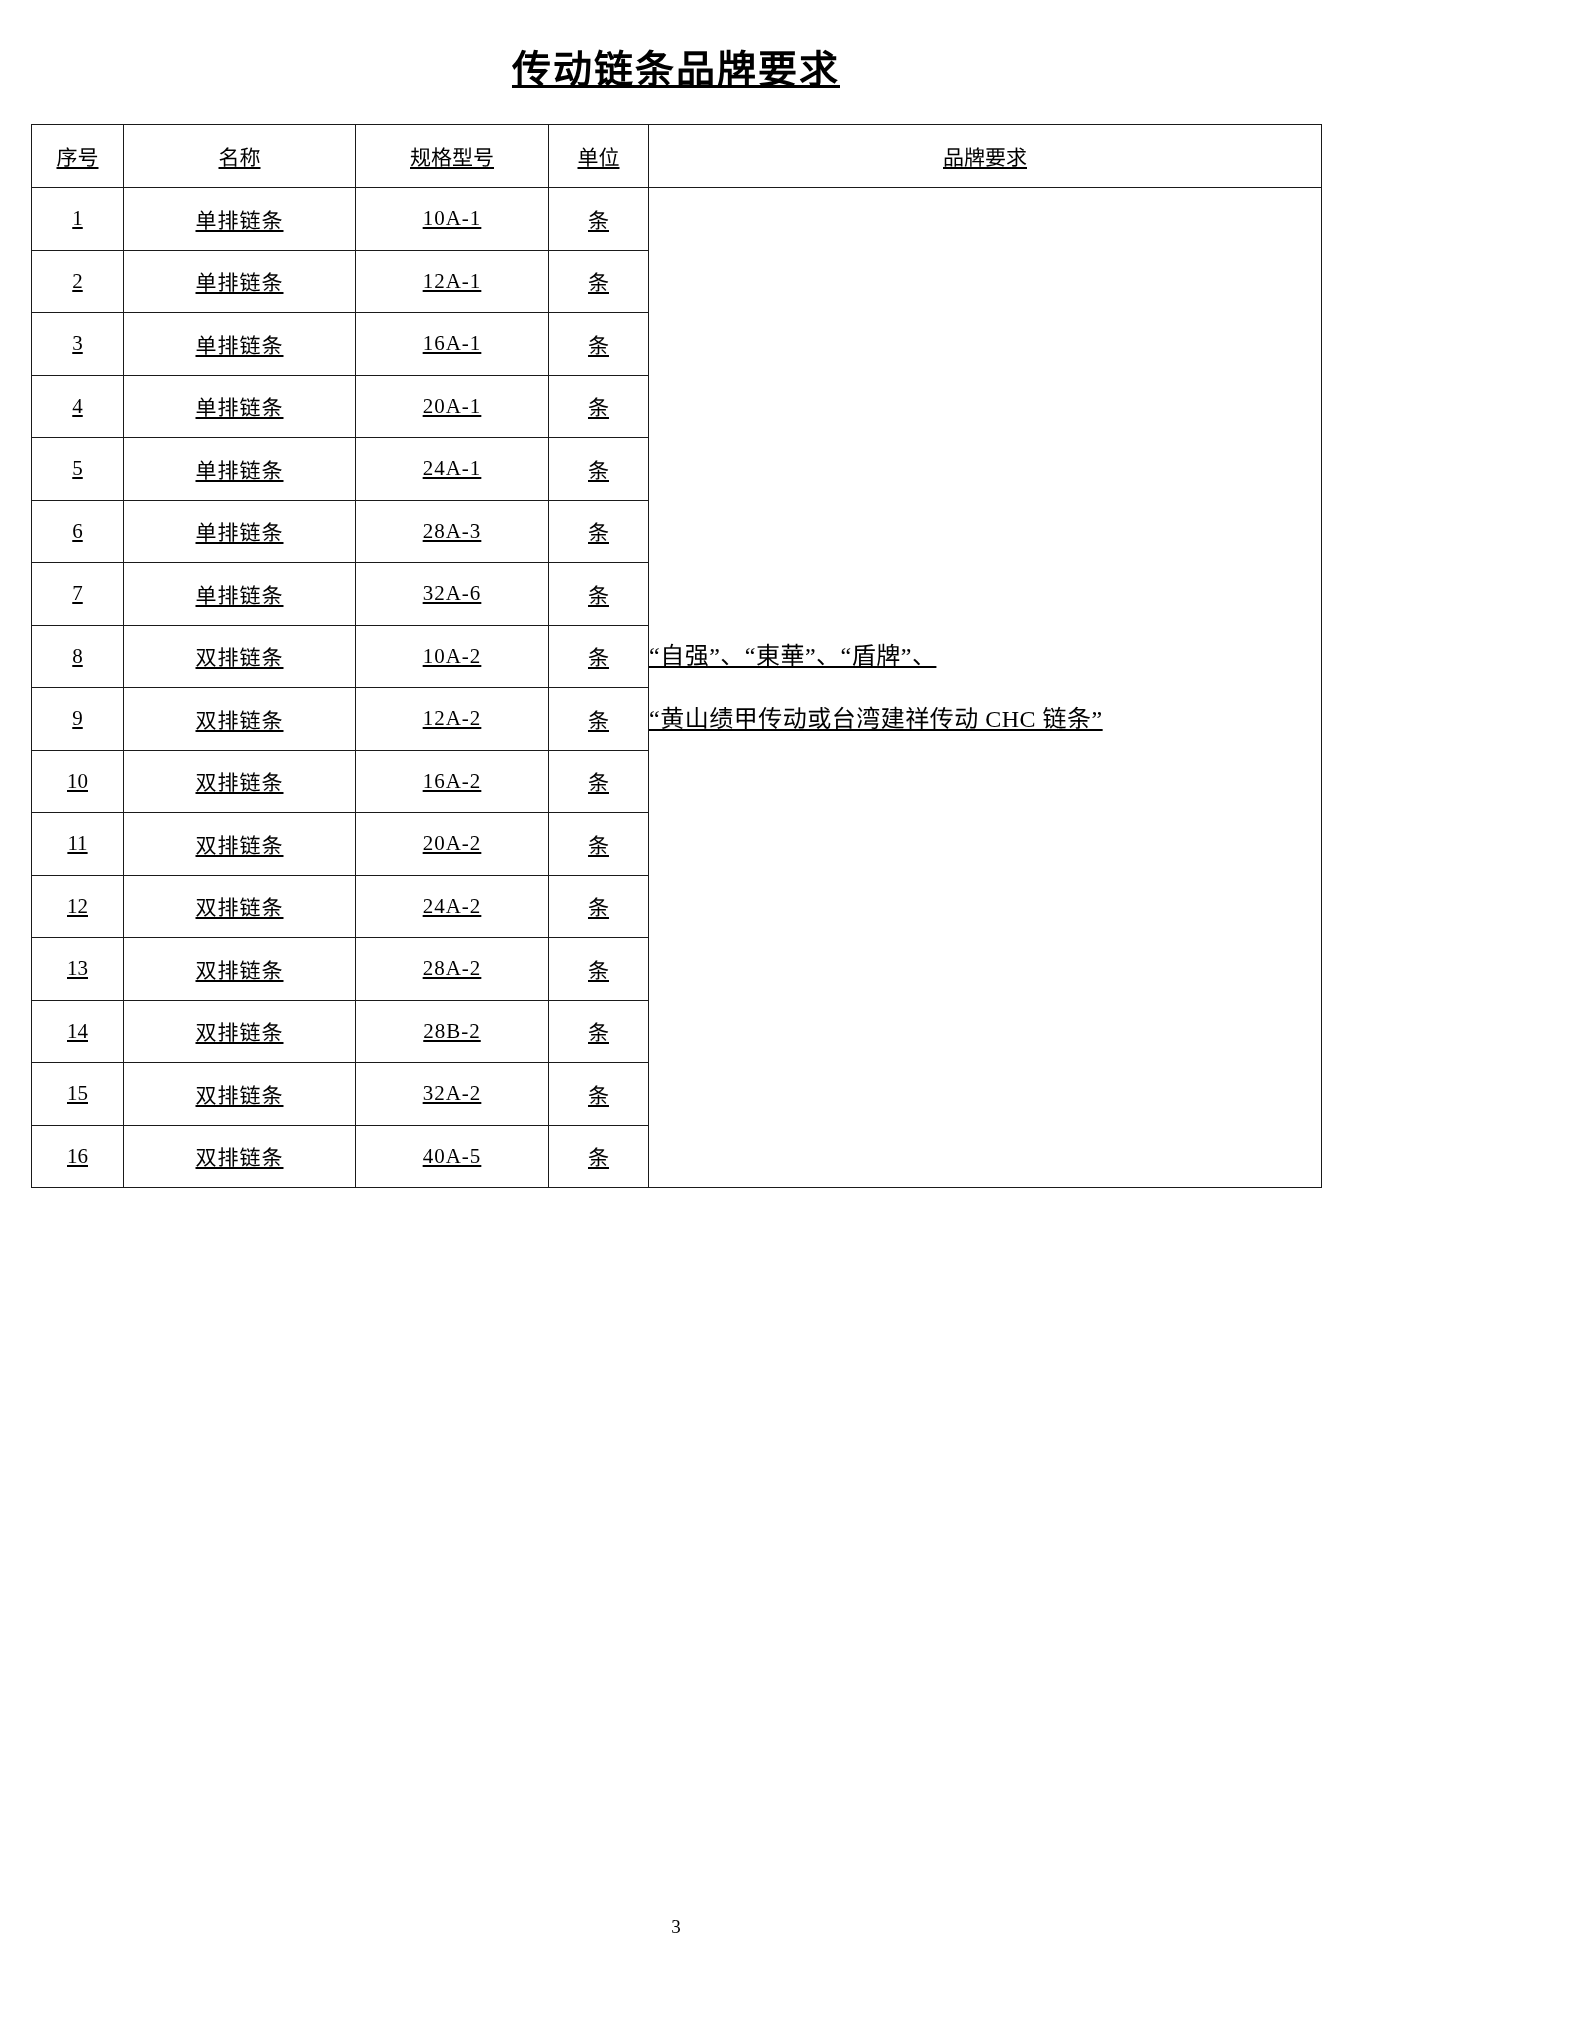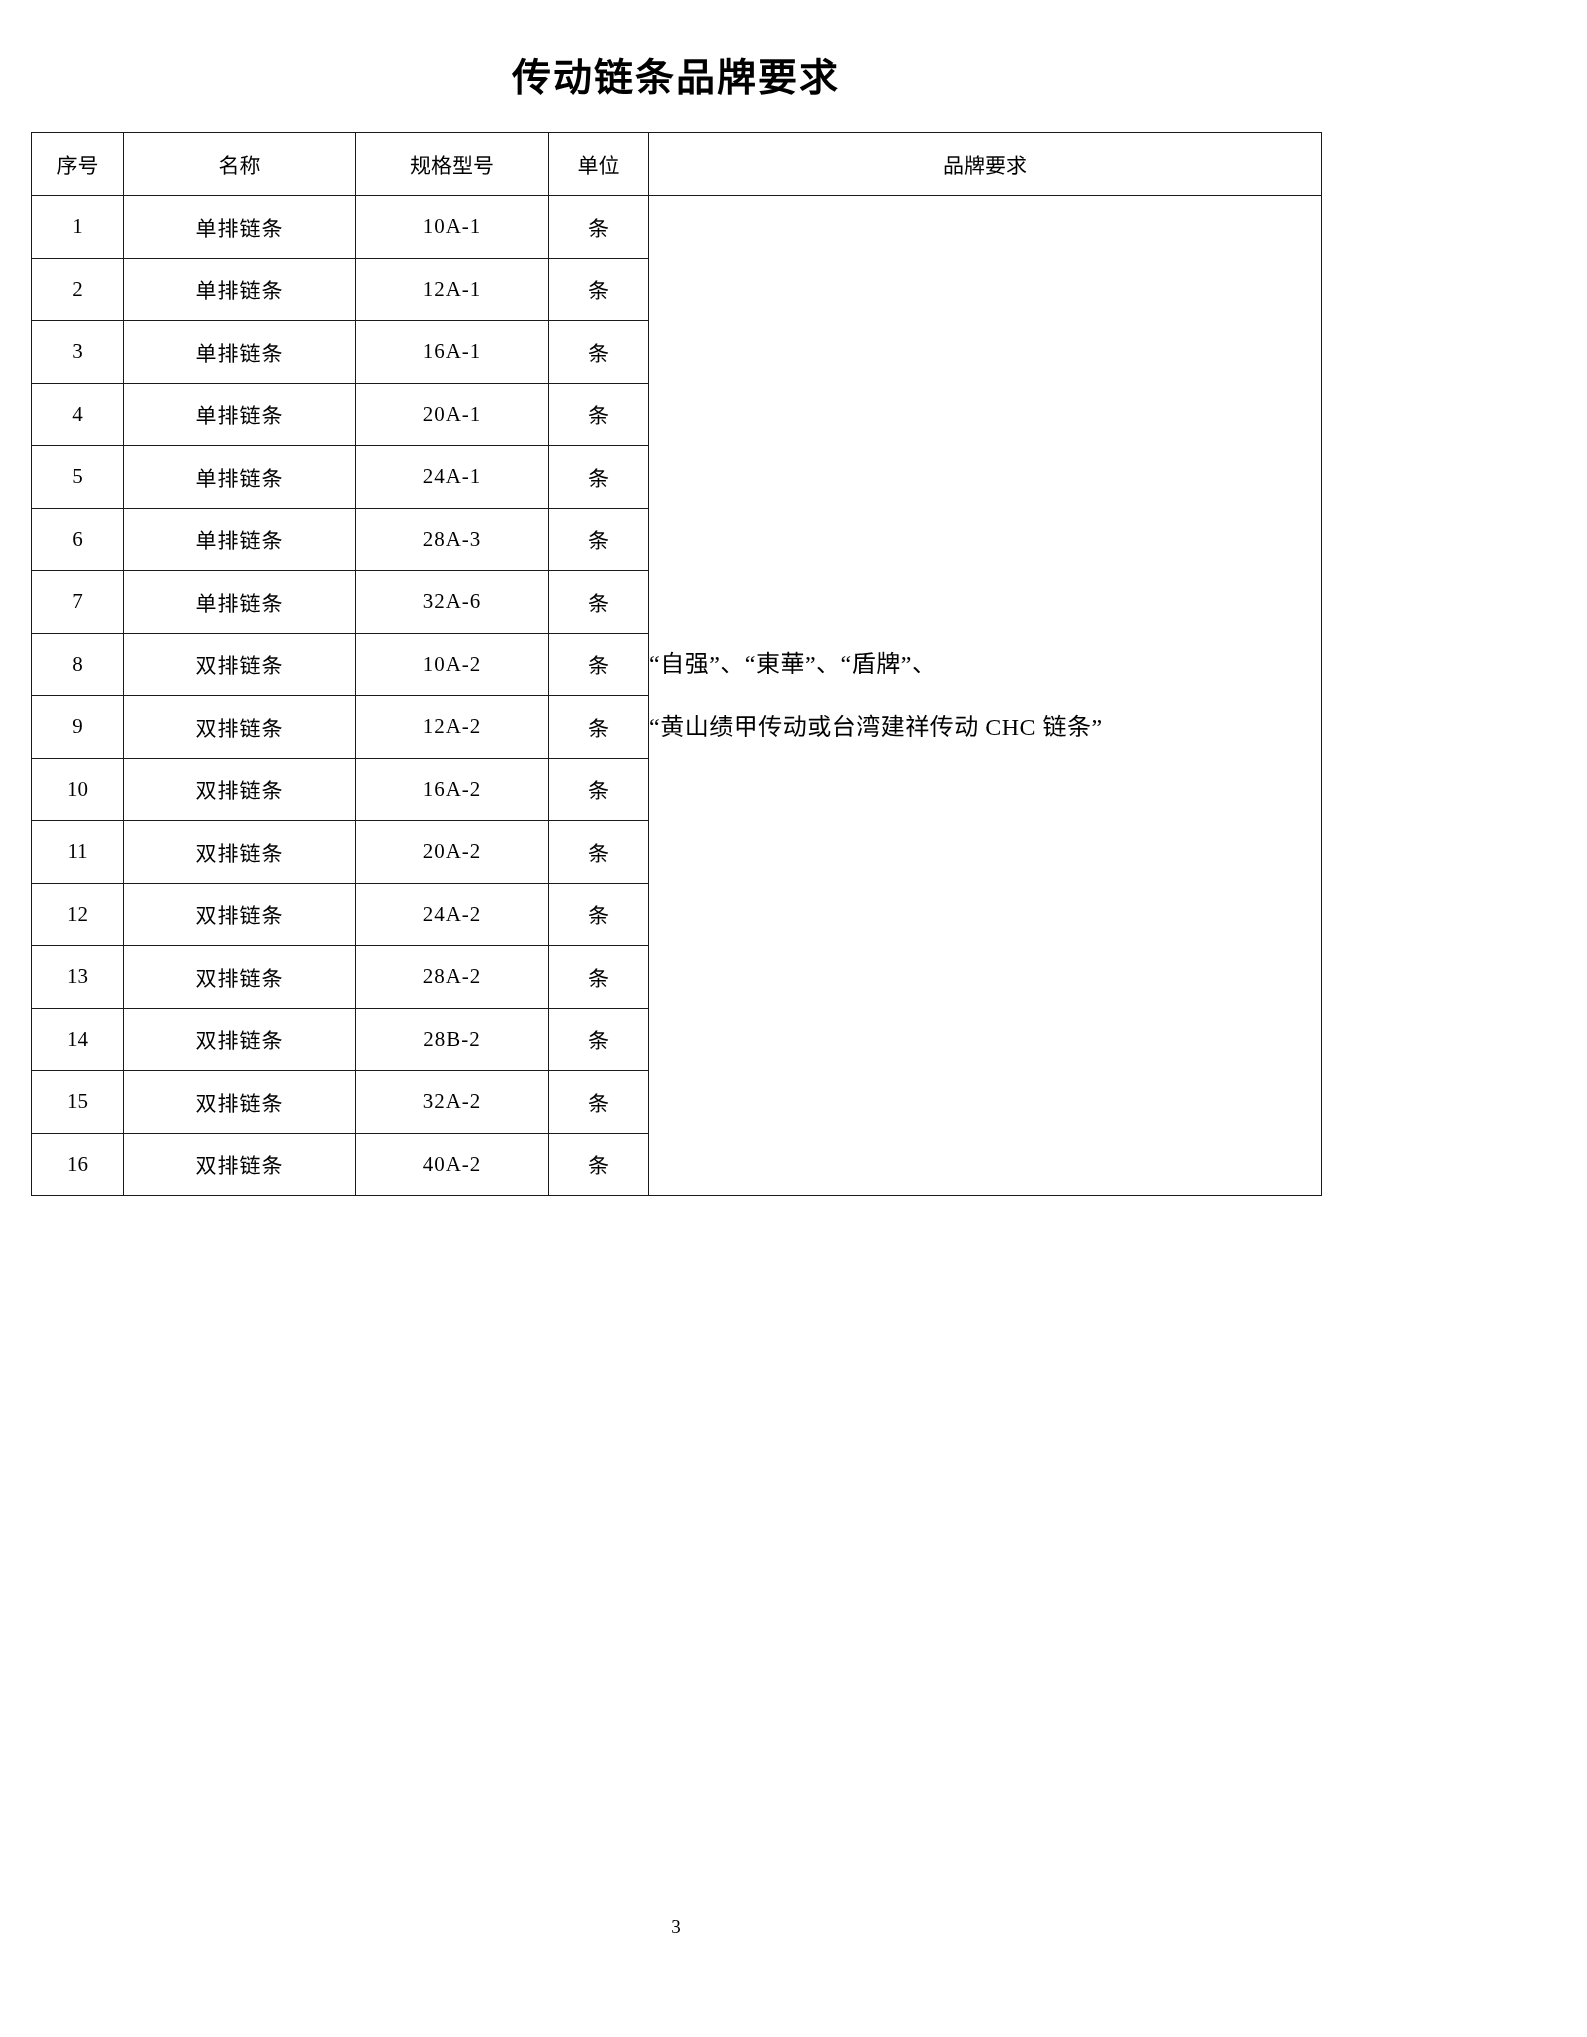--- a/index.html
+++ b/index.html
@@ -13,21 +13,22 @@
     font-family: "Liberation Serif", "DejaVu Serif", serif;
     color: #000000;
     position: relative;
     overflow: hidden;
   }
   .page {
     position: relative;
     width: 1352px;
     height: 2037px;
     box-sizing: border-box;
-    padding: 8px;
+    padding: 0;
+    text-decoration: underline;
   }
   .doc-title {
     text-align: center;
     font-family: "Liberation Serif", "DejaVu Serif", serif;
     font-weight: bold;
     font-size: 39px;
     letter-spacing: 2px;
     margin: 0;
     padding-top: 38px;
     padding-bottom: 18px;
@@ -208,21 +209,21 @@
           </tr>
           <tr>
             <td class="cell-seq">15</td>
             <td class="cell-name">双排链条</td>
             <td class="cell-spec">32A-2</td>
             <td class="cell-unit">条</td>
           </tr>
           <tr>
             <td class="cell-seq">16</td>
             <td class="cell-name">双排链条</td>
-            <td class="cell-spec">40A-2</td>
+            <td class="cell-spec">40A-5</td>
             <td class="cell-unit">条</td>
           </tr>
         </tbody>
     </table>
   </div>
 
   <div class="page-number">3</div>
 
 </div>
 

